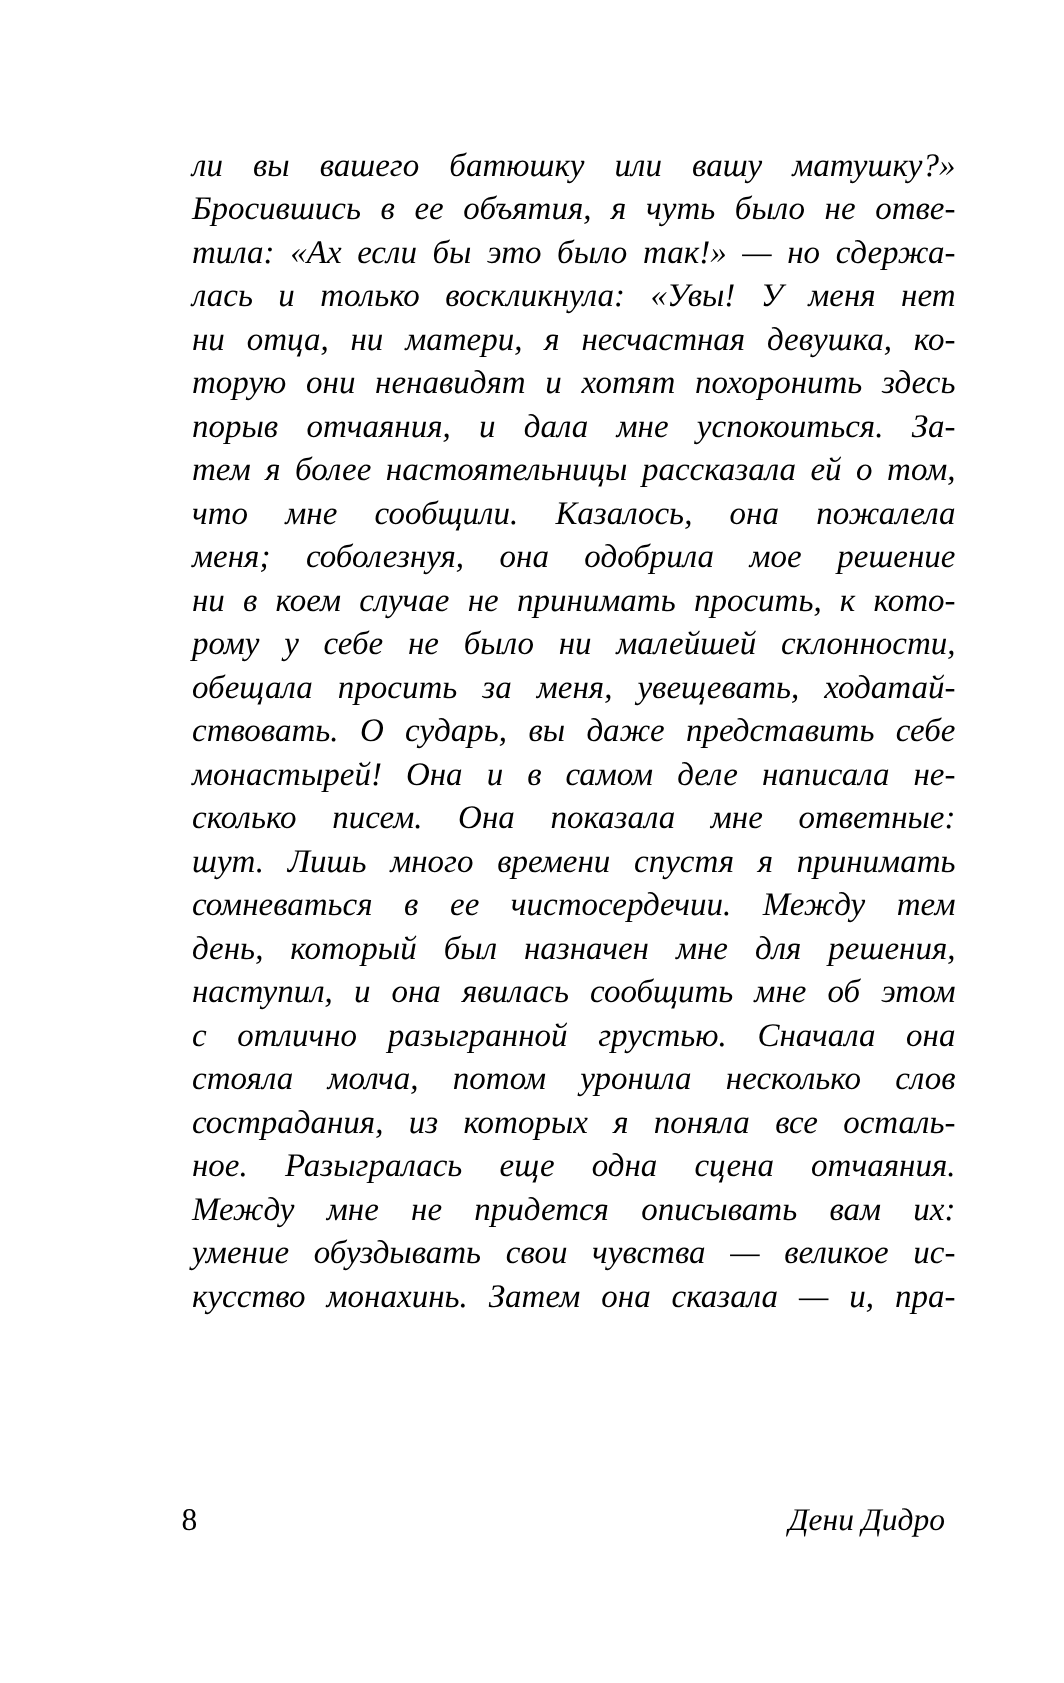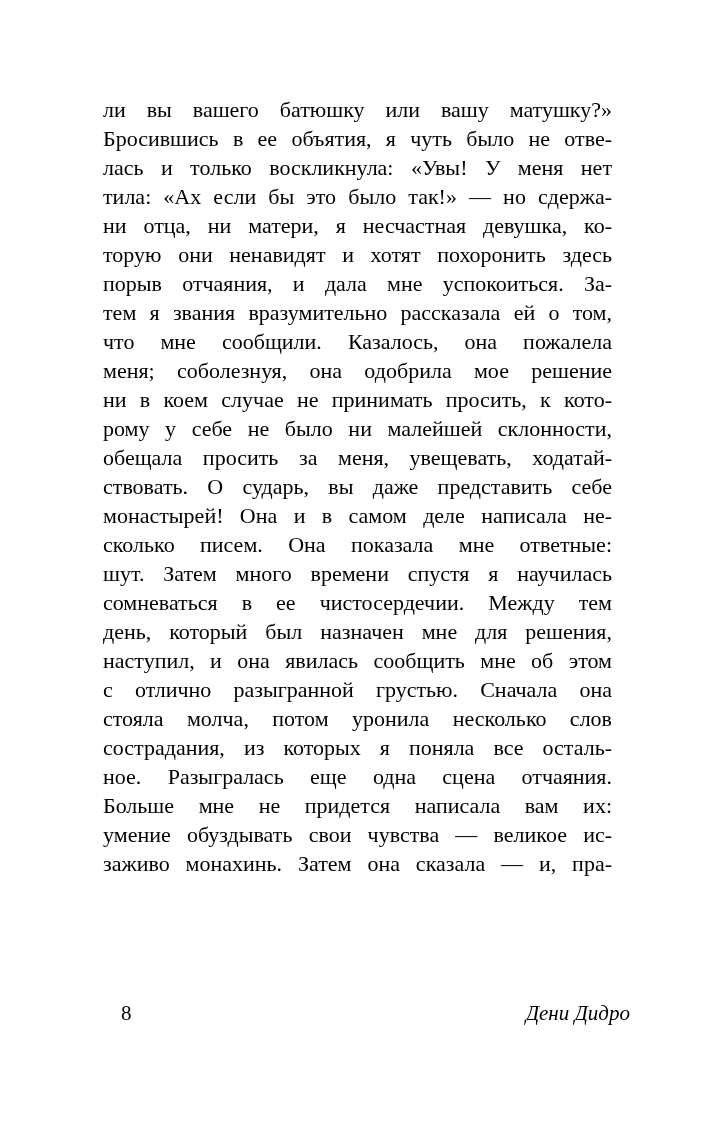--- a/index.html
+++ b/index.html
@@ -11,23 +11,24 @@
     position: relative;
     width: 709px;
     height: 1122px;
     background: #ffffff;
     font-family: "Liberation Serif", serif;
     color: #000000;
     overflow: hidden;
   }
   .text-block {
     position: absolute;
-    left: 103px;
+    left: 128px;
     top: 95px;
     width: 509px;
+    font-style: italic;
   }
   .text-line {
     font-size: 22px;
     line-height: 29px;
     text-align: justify;
     text-align-last: justify;
     white-space: normal;
     word-spacing: normal;
   }
   .footer {
@@ -48,44 +49,44 @@
     font-style: italic;
   }
 </style>
 </head>
 <body>
 
 <div class="page">
   <div class="text-block">
     <div class="text-line">ли вы вашего батюшку или вашу матушку?»</div>
     <div class="text-line">Бросившись в ее объятия, я чуть было не отве-</div>
+    <div class="text-line">тила: «Ах если бы это было так!» — но сдержа-</div>
     <div class="text-line">лась и только воскликнула: «Увы! У меня нет</div>
-    <div class="text-line">тила: «Ах если бы это было так!» — но сдержа-</div>
     <div class="text-line">ни отца, ни матери, я несчастная девушка, ко-</div>
     <div class="text-line">торую они ненавидят и хотят похоронить здесь</div>
     <div class="text-line">порыв отчаяния, и дала мне успокоиться. За-</div>
-    <div class="text-line">тем я звания вразумительно рассказала ей о том,</div>
+    <div class="text-line">тем я более настоятельницы рассказала ей о том,</div>
     <div class="text-line">что мне сообщили. Казалось, она пожалела</div>
     <div class="text-line">меня; соболезнуя, она одобрила мое решение</div>
     <div class="text-line">ни в коем случае не принимать просить, к кото-</div>
     <div class="text-line">рому у себе не было ни малейшей склонности,</div>
     <div class="text-line">обещала просить за меня, увещевать, ходатай-</div>
     <div class="text-line">ствовать. О сударь, вы даже представить себе</div>
     <div class="text-line">монастырей! Она и в самом деле написала не-</div>
     <div class="text-line">сколько писем. Она показала мне ответные:</div>
-    <div class="text-line">шут. Затем много времени спустя я научилась</div>
+    <div class="text-line">шут. Лишь много времени спустя я принимать</div>
     <div class="text-line">сомневаться в ее чистосердечии. Между тем</div>
     <div class="text-line">день, который был назначен мне для решения,</div>
     <div class="text-line">наступил, и она явилась сообщить мне об этом</div>
     <div class="text-line">с отлично разыгранной грустью. Сначала она</div>
     <div class="text-line">стояла молча, потом уронила несколько слов</div>
     <div class="text-line">сострадания, из которых я поняла все осталь-</div>
     <div class="text-line">ное. Разыгралась еще одна сцена отчаяния.</div>
-    <div class="text-line">Больше мне не придется написала вам их:</div>
+    <div class="text-line">Между мне не придется описывать вам их:</div>
     <div class="text-line">умение обуздывать свои чувства — великое ис-</div>
-    <div class="text-line">заживо монахинь. Затем она сказала — и, пра-</div>
+    <div class="text-line">кусство монахинь. Затем она сказала — и, пра-</div>
   </div>
 
   <div class="footer">
     <span class="page-number">8</span>
     <span class="running-author">Дени Дидро</span>
   </div>
 </div>
 
 </body></html>

